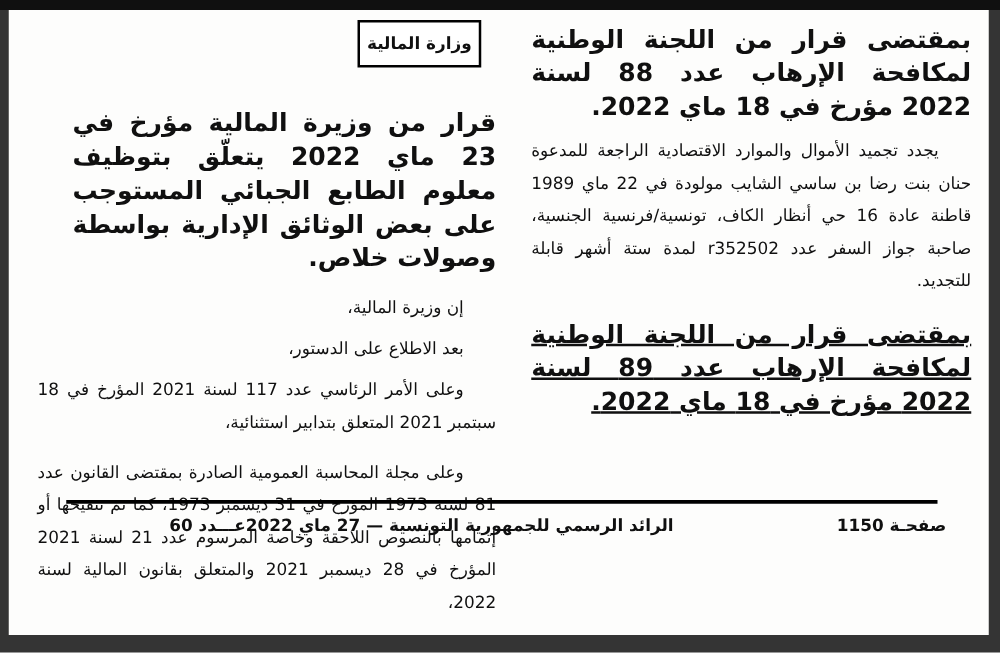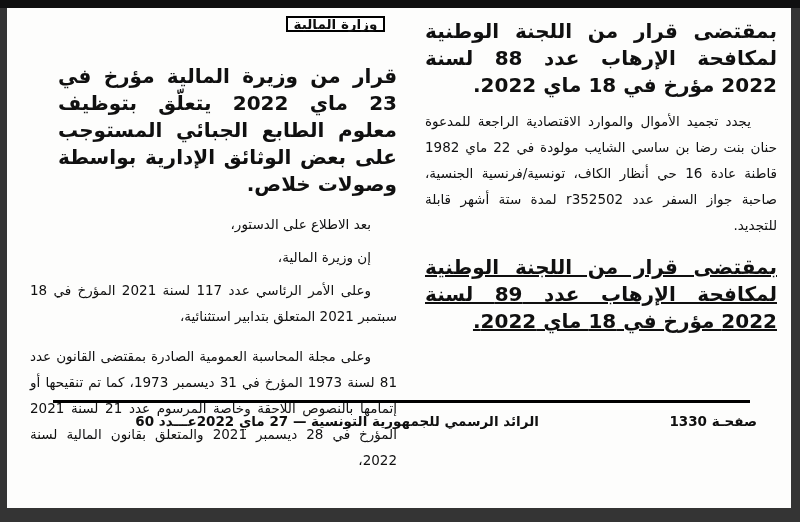--- a/index.html
+++ b/index.html
@@ -42,21 +42,21 @@
   .h.second { margin-top: 16px; text-decoration: underline; }
   .p {
     font-size: 13.5px;
     line-height: 26px;
     text-align: justify;
     text-indent: 26px;
     margin: 0 0 14px 0;
   }
   .p.short { margin: 0 0 7px 0; }
   .ministry-box {
-    width: 99px; height: 16px;
+    width: 99px; height: 38px;
     border: 2px solid #000;
     display: flex; align-items: center; justify-content: center;
     font-weight: bold; font-size: 13.5px;
     margin: 0 12px 31px auto; 
     background: #fff;
   }
   .col-left .h { margin-bottom: 13px; margin-left: 28px; }
   .footer-rule {
     position: absolute; left: 46px; right: 41px; top: 392px;
     height: 3px; background: #000;
@@ -74,37 +74,37 @@
 </style>
 </head>
 <body>
 
 <div class="top-edge"></div>
 
 <div class="page">
 
   <div class="col-right">
     <p class="h">بمقتضى قرار من اللجنة الوطنية لمكافحة الإرهاب عدد 88 لسنة 2022 مؤرخ في 18 ماي 2022.</p>
-    <p class="p">يجدد تجميد الأموال والموارد الاقتصادية الراجعة للمدعوة حنان بنت رضا بن ساسي الشايب مولودة في 22 ماي 1982 قاطنة عادة 16 حي أنظار الكاف، تونسية/فرنسية الجنسية، صاحبة جواز السفر عدد r352502 لمدة ستة أشهر قابلة للتجديد.</p>
+    <p class="p">يجدد تجميد الأموال والموارد الاقتصادية الراجعة للمدعوة حنان بنت رضا بن ساسي الشايب مولودة في 22 ماي 1989 قاطنة عادة 16 حي أنظار الكاف، تونسية/فرنسية الجنسية، صاحبة جواز السفر عدد r352502 لمدة ستة أشهر قابلة للتجديد.</p>
 
     <p class="h second">بمقتضى قرار من اللجنة الوطنية لمكافحة الإرهاب عدد 89 لسنة 2022 مؤرخ في 18 ماي 2022.</p>
   </div>
 
   <div class="col-left">
     <div class="ministry-box">وزارة المالية</div>
 
     <p class="h">قرار من وزيرة المالية مؤرخ في 23 ماي 2022 يتعلّق بتوظيف معلوم الطابع الجبائي المستوجب على بعض الوثائق الإدارية بواسطة وصولات خلاص.</p>
 
+    <p class="p short">إن وزيرة المالية،</p>
     <p class="p short">بعد الاطلاع على الدستور،</p>
-    <p class="p short">إن وزيرة المالية،</p>
     <p class="p">وعلى الأمر الرئاسي عدد 117 لسنة 2021 المؤرخ في 18 سبتمبر 2021 المتعلق بتدابير استثنائية،</p>
     <p class="p">وعلى مجلة المحاسبة العمومية الصادرة بمقتضى القانون عدد 81 لسنة 1973 المؤرخ في 31 ديسمبر 1973، كما تم تنقيحها أو إتمامها بالنصوص اللاحقة وخاصة المرسوم عدد 21 لسنة 2021 المؤرخ في 28 ديسمبر 2021 والمتعلق بقانون المالية لسنة 2022،</p>
   </div>
 
   <div class="footer-rule"></div>
 
   <div class="footer">
-    <span class="f-side f-start">صفحـة 1330</span>
+    <span class="f-side f-start">صفحـة 1150</span>
     <span class="f-center">الرائد الرسمي للجمهورية التونسية — 27 ماي 2022</span>
     <span class="f-side f-end">عـــدد 60</span>
   </div>
 
 </div>
 
 </body></html>

